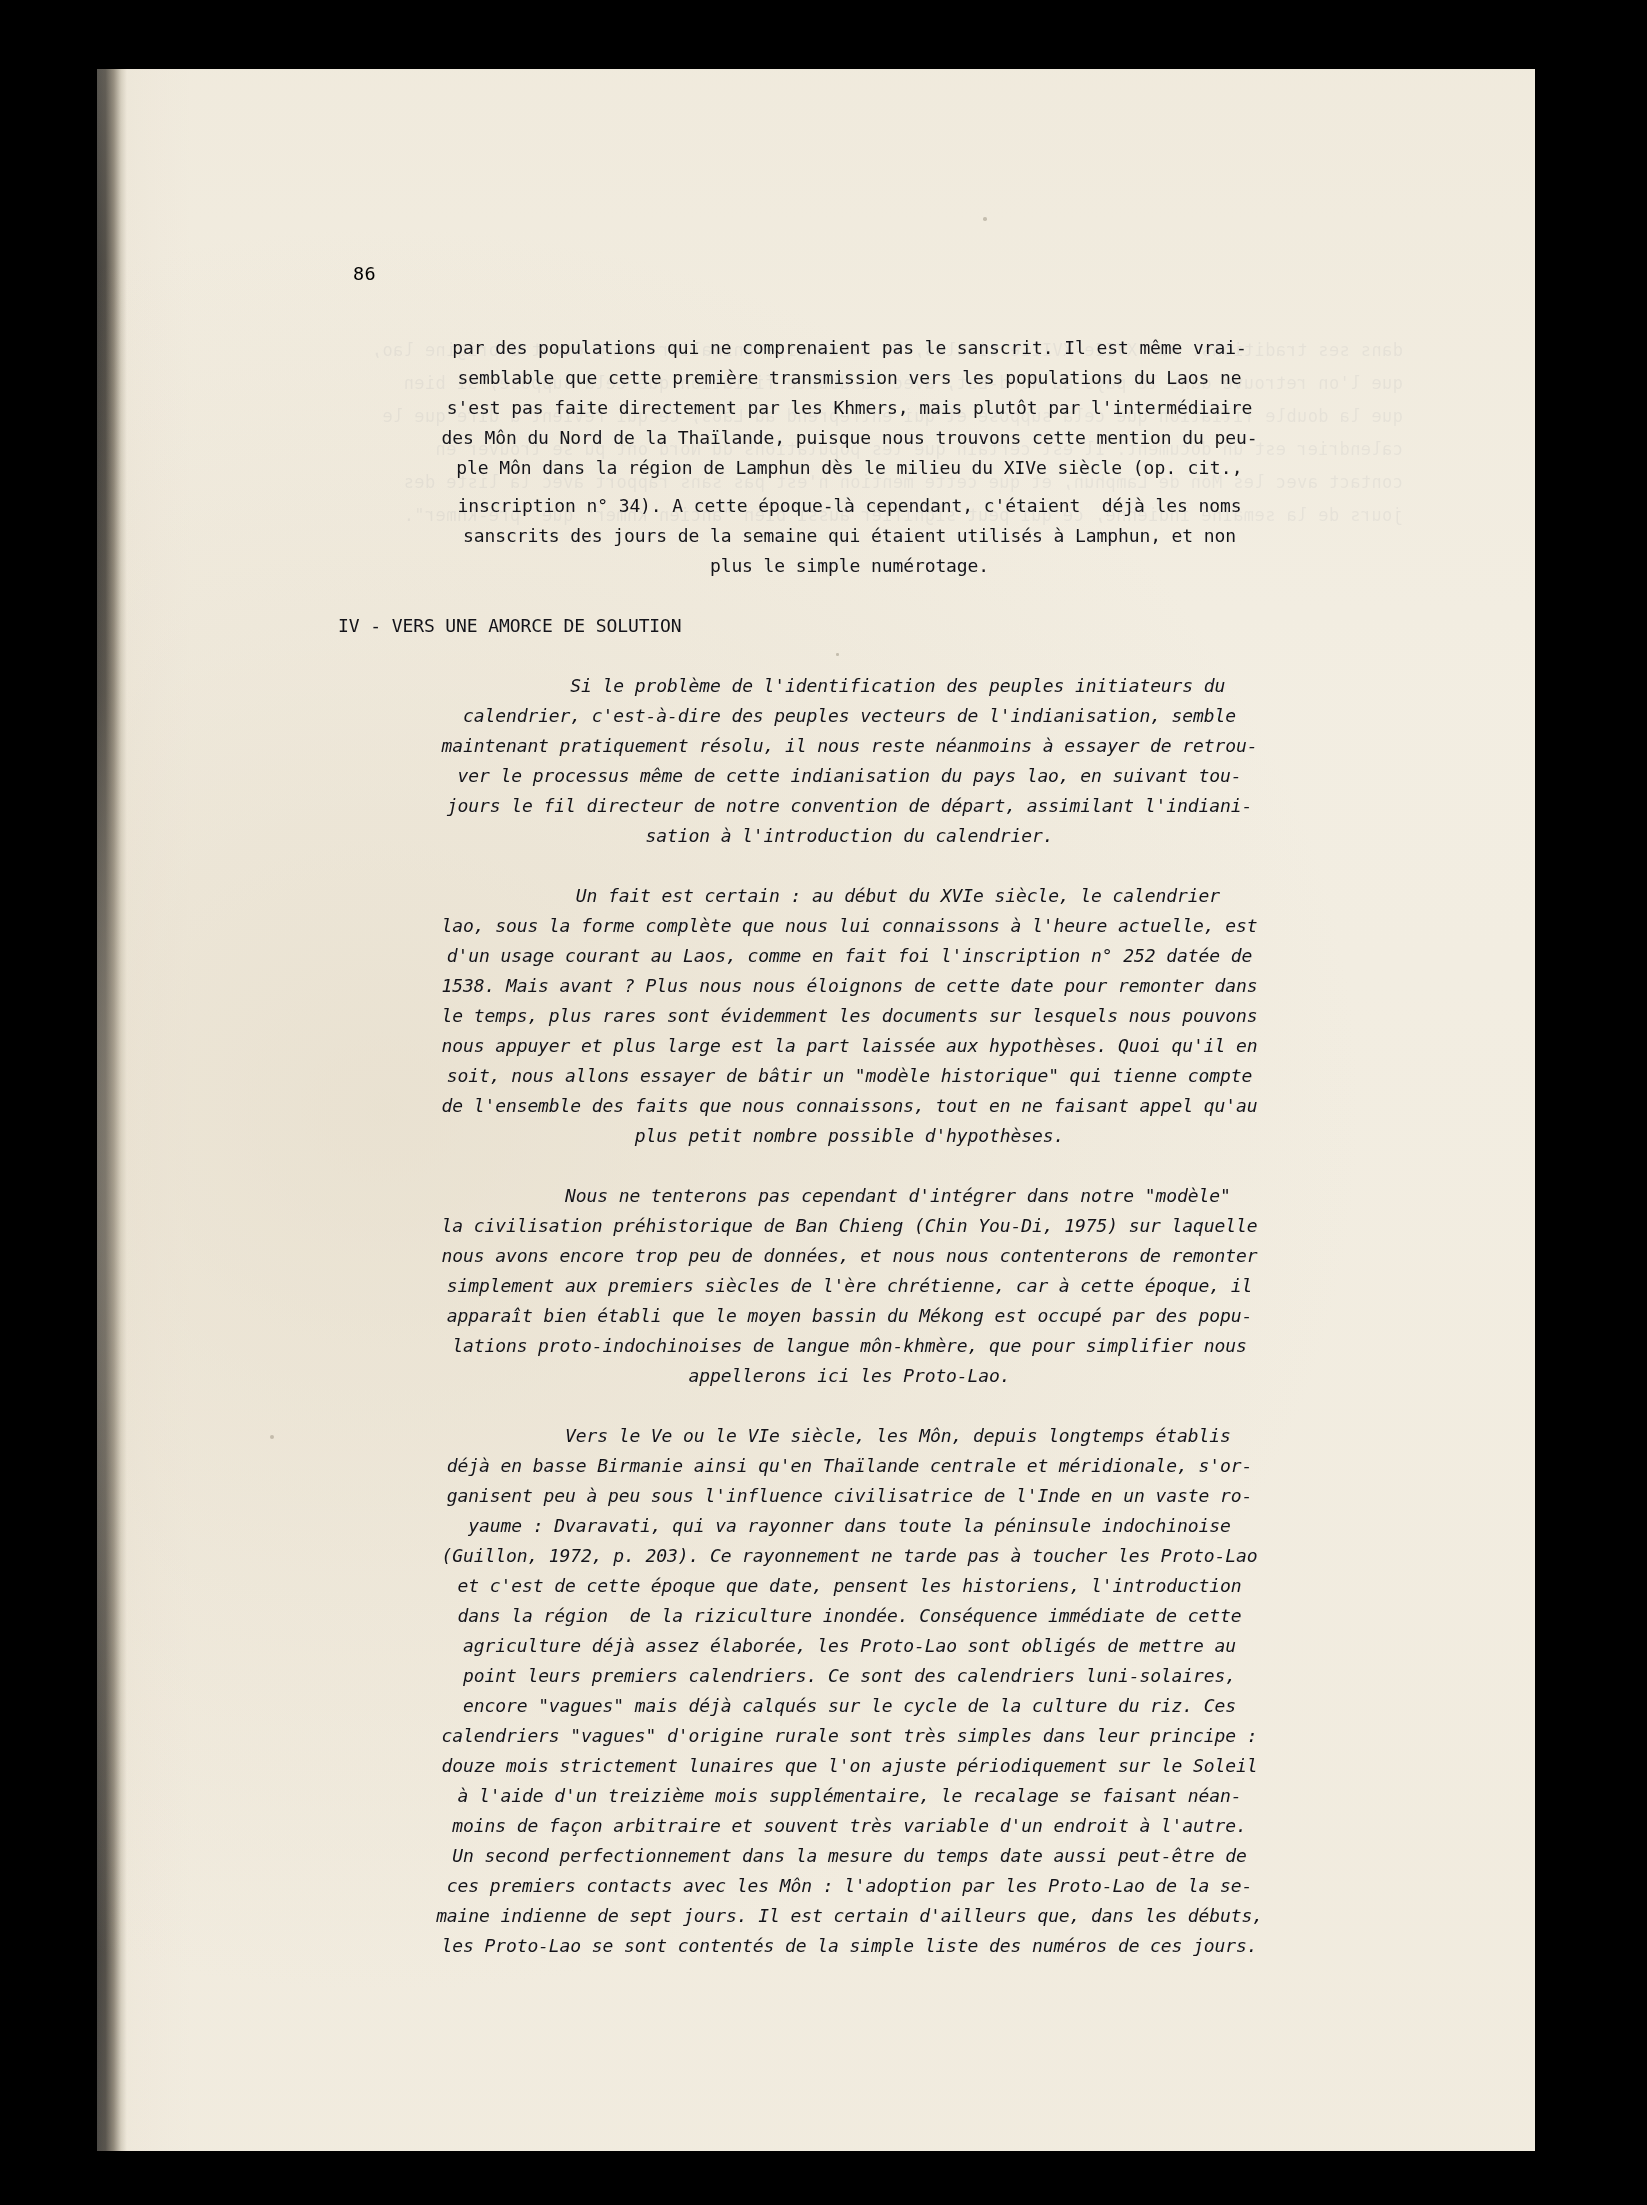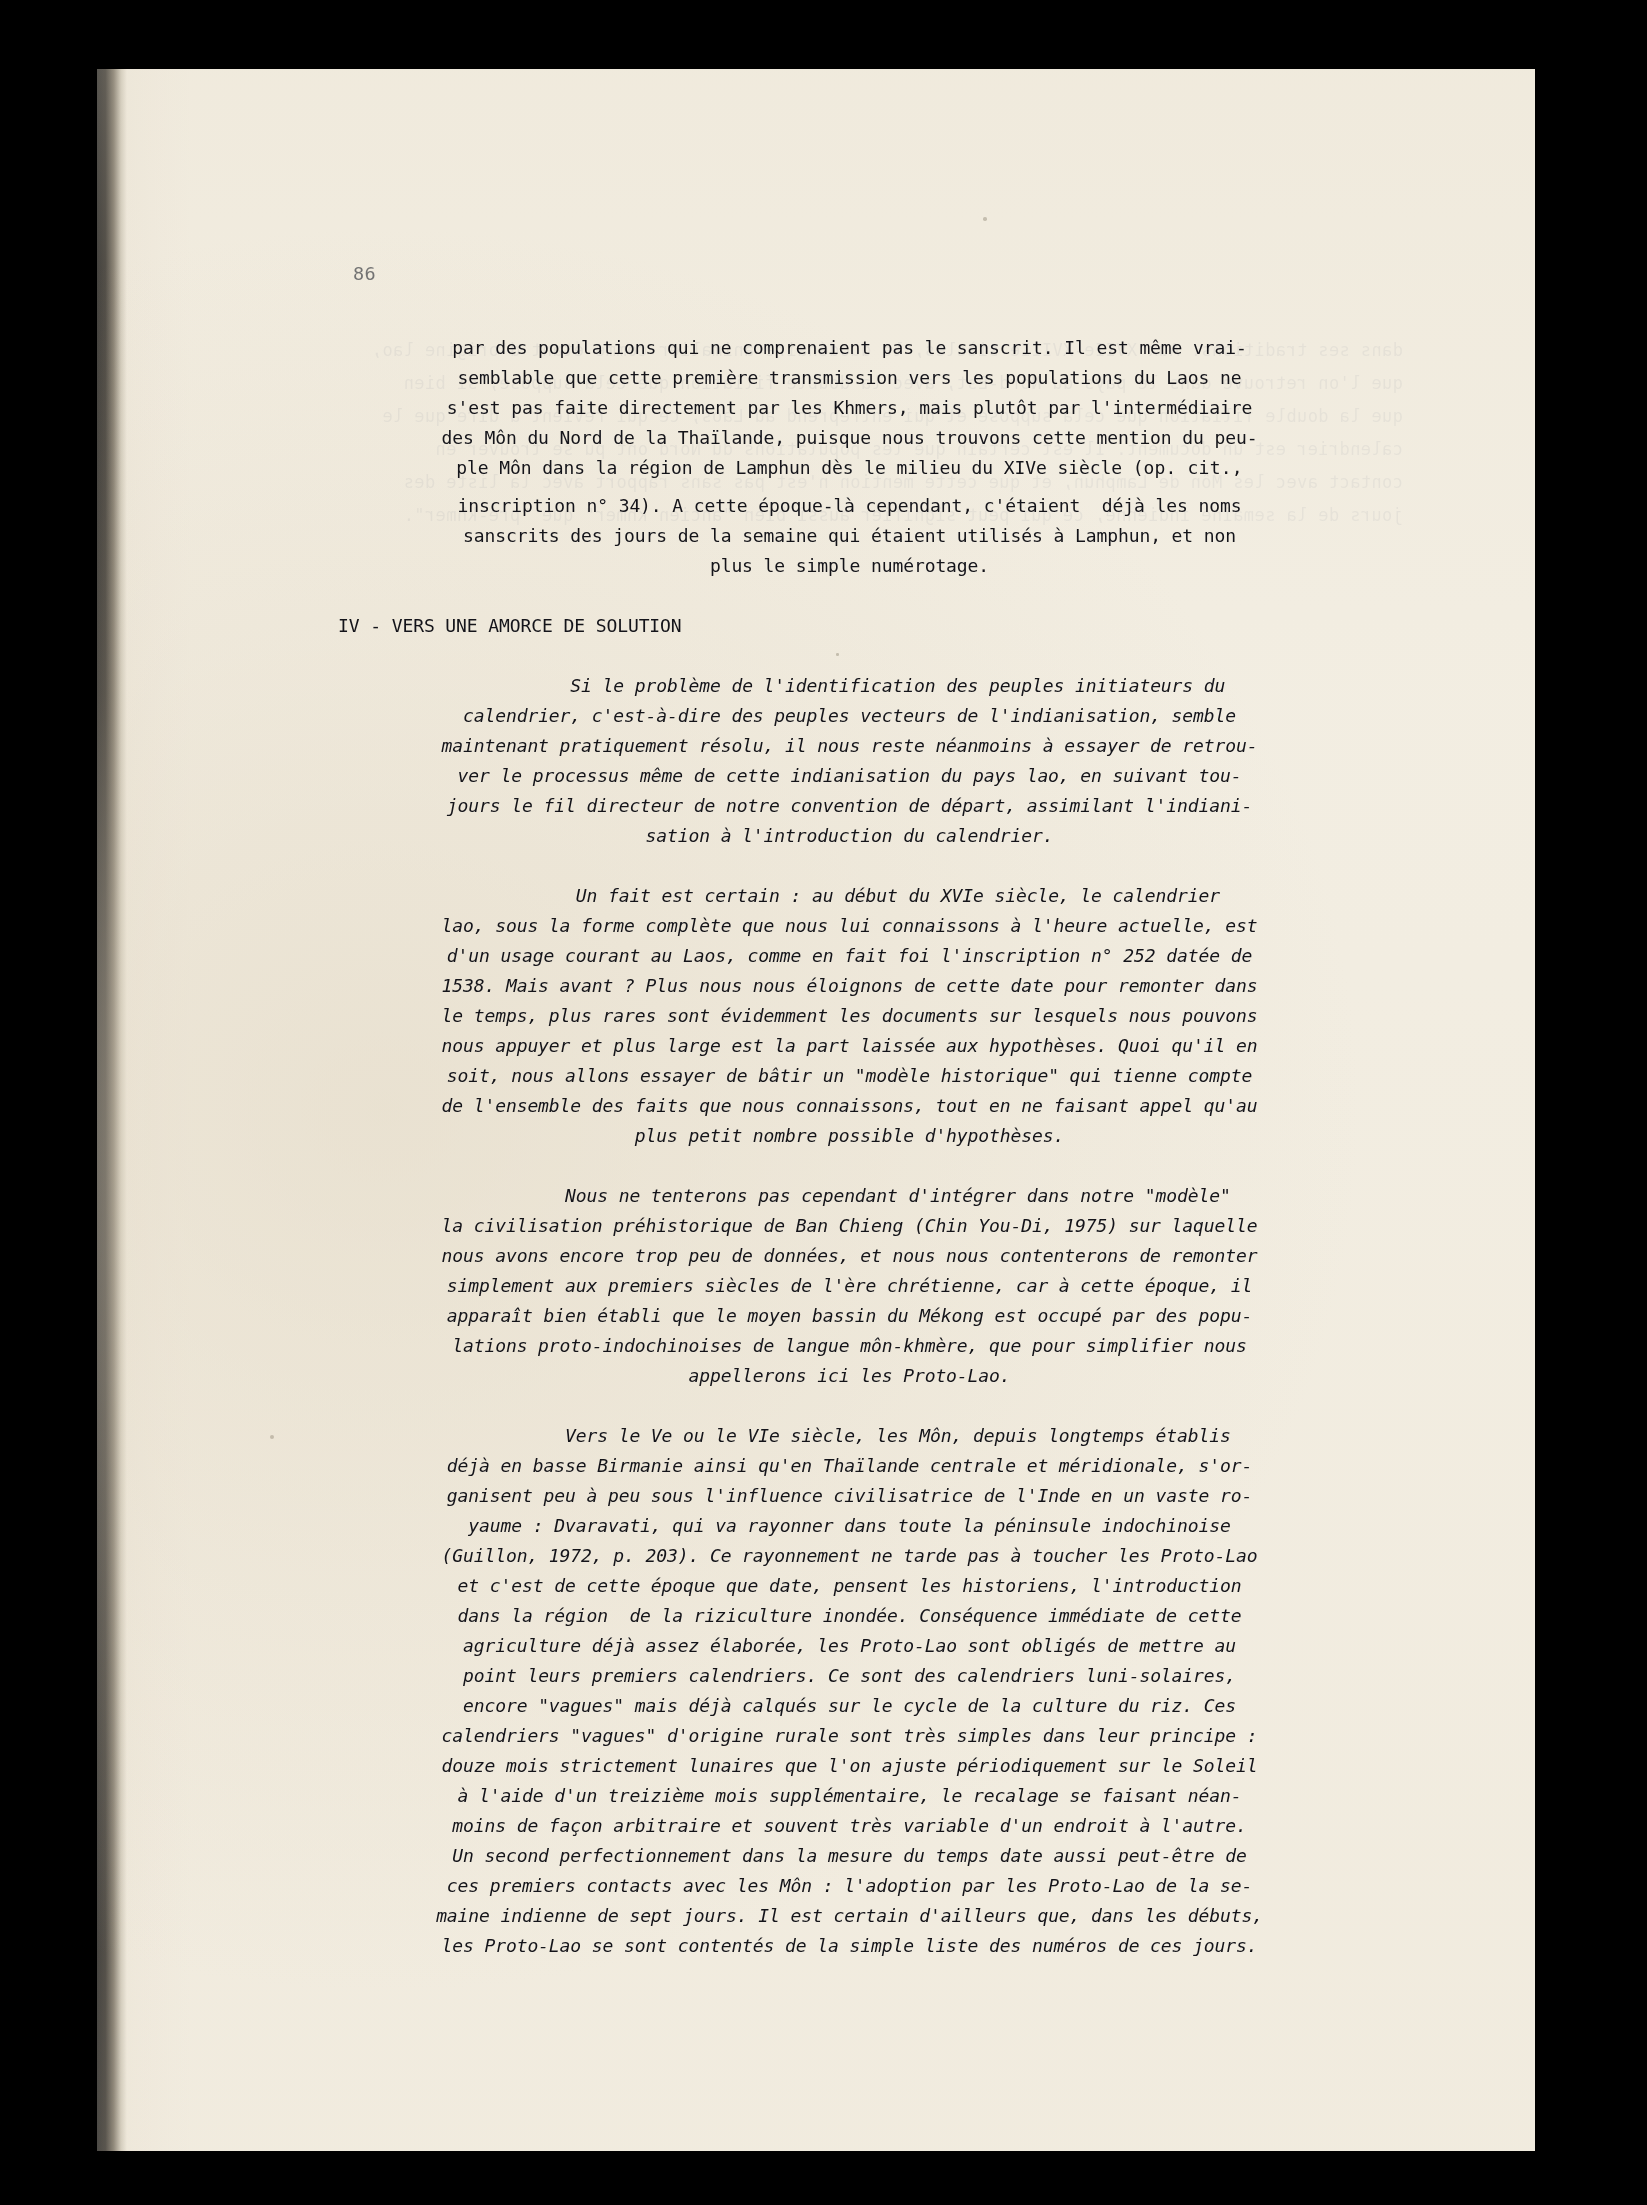--- a/index.html
+++ b/index.html
@@ -73,21 +73,21 @@
     top: 0;
     width: 100%;
     height: 100%;
   }
 
   .folio {
     position: absolute;
     left: 256px;
     top: 194px;
     font-size: 18.5px;
-    color: #737373;
+    color: #000000;
     letter-spacing: 0.4px;
   }
 
   .body-col {
     position: absolute;
     left: 241px;
     top: 256px;
     width: 1023px;
     color: #14141a;
     font-size: 18px;

